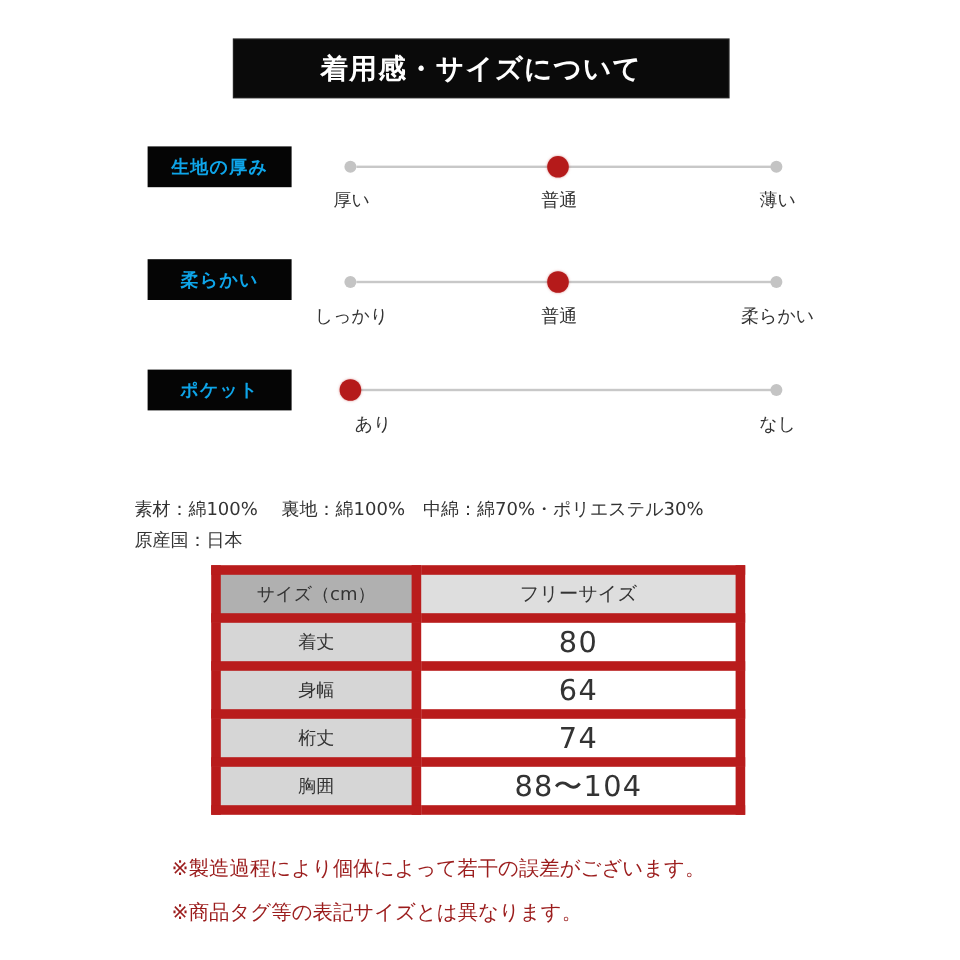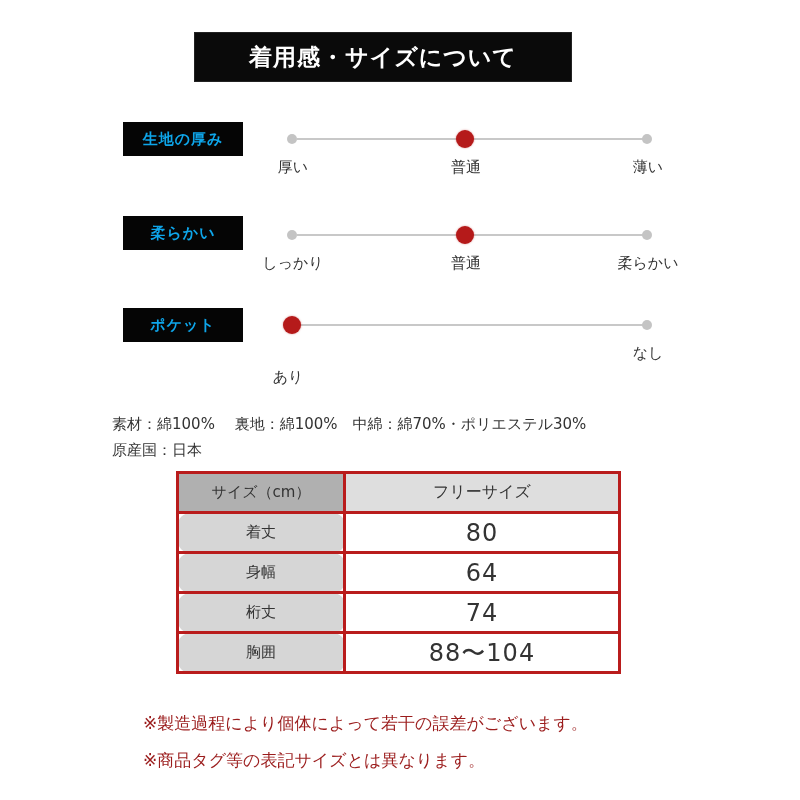--- a/index.html
+++ b/index.html
@@ -1,20 +1,20 @@
 <!DOCTYPE html>
 <html><head>
 <meta charset="utf-8">
 <style>
   * { box-sizing: border-box; margin: 0; padding: 0; }
   html, body { width: 800px; height: 800px; background: #ffffff; overflow: hidden; }
   body { position: relative; font-family: "DejaVu Sans", "Liberation Sans", sans-serif; color: #333; }
 
   .title-banner {
-    position: absolute; left: 195px; top: 33px; width: 376px; height: 48px;
+    position: absolute; left: 195px; top: 33px; width: 412px; height: 48px;
     background: #0a0a0a; color: #fff;
     display: flex; align-items: center; justify-content: center;
     font-family: "DejaVu Serif", "Liberation Serif", serif; font-size: 23px; font-weight: bold;
     letter-spacing: 1px;
     box-shadow: 0 0 0 1px #222;
   }
 
   .rating-row { position: absolute; left: 0; width: 800px; height: 70px; }
   .rating-label {
     position: absolute; left: 123px; width: 120px; height: 34px;
@@ -28,21 +28,21 @@
   .dot.on { width: 18px; height: 18px; background: #b51a1a; box-shadow: 0 0 2px rgba(180,20,20,0.5); }
   .scale-text { position: absolute; font-size: 15px; color: #333; white-space: nowrap; transform: translateX(-50%); }
 
   .material { position: absolute; left: 112px; font-size: 15px; color: #333; white-space: pre; }
 
   table.size-table {
     position: absolute; left: 176px; top: 471px; width: 445px;
     border-collapse: collapse; font-size: 16px; color: #333;
   }
   table.size-table td {
-    border: 3px solid #b91c1c; height: 40px; text-align: center; vertical-align: middle;
+    border: 8px solid #b91c1c; height: 40px; text-align: center; vertical-align: middle;
   }
   td.hdr-key { background: #b0b0b0; width: 167px; font-size: 15px; }
   td.hdr-val { background: #dedede; margin-left: 16px; }
   td.key { background: #d6d6d6; font-size: 15px; border-radius: 12px; }
   td.val { background: #ffffff; font-size: 24px; letter-spacing: 1px; }
 
   .note { position: absolute; left: 143px; font-size: 17px; color: #9b1c1c; white-space: nowrap; }
 </style>
 </head>
 <body>
@@ -69,21 +69,21 @@
   <div class="scale-text" style="left:293px; top:42px;">しっかり</div>
   <div class="scale-text" style="left:466px; top:42px;">普通</div>
   <div class="scale-text" style="left:648px; top:42px;">柔らかい</div>
 </div>
 
 <div class="rating-row" style="top:306px;">
   <div class="rating-label" style="top:2px;">ポケット</div>
   <div class="track" style="left:297px; top:18px; width:350px;"></div>
   <div class="dot on" style="left:283px; top:10px;"></div>
   <div class="dot off" style="left:642px; top:14px;"></div>
-  <div class="scale-text" style="left:288px; top:38px;margin-top:24px;">あり</div>
+  <div class="scale-text" style="left:311px; top:38px;">あり</div>
   <div class="scale-text" style="left:648px; top:38px;">なし</div>
 </div>
 
 <div class="material" style="top:415px;">素材：綿100%　 裏地：綿100%　中綿：綿70%・ポリエステル30%</div>
 <div class="material" style="top:441px;">原産国：日本</div>
 
 <table class="size-table">
   <tbody>
       <tr>
     <td class="hdr-key">サイズ（cm）</td>

